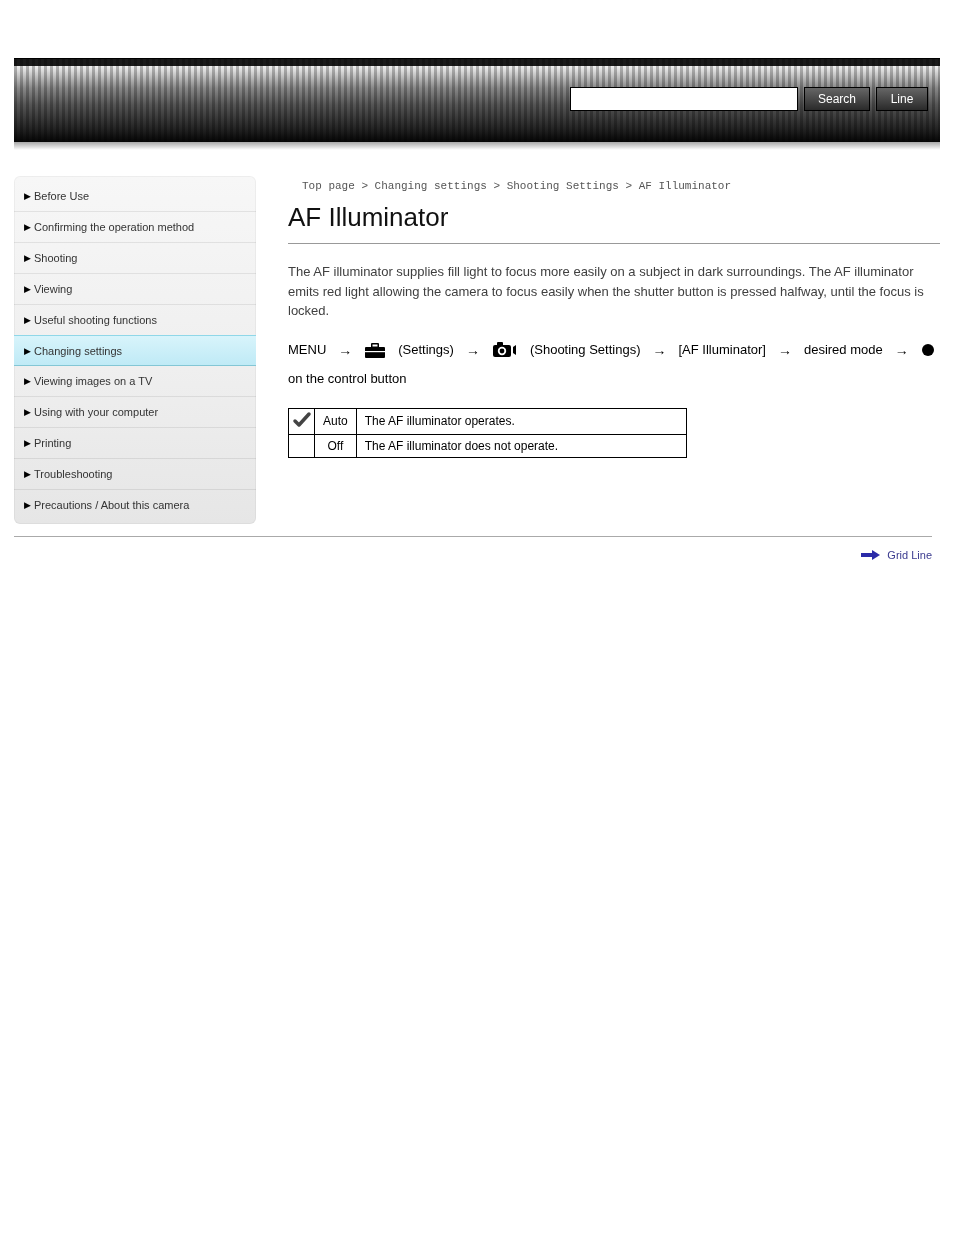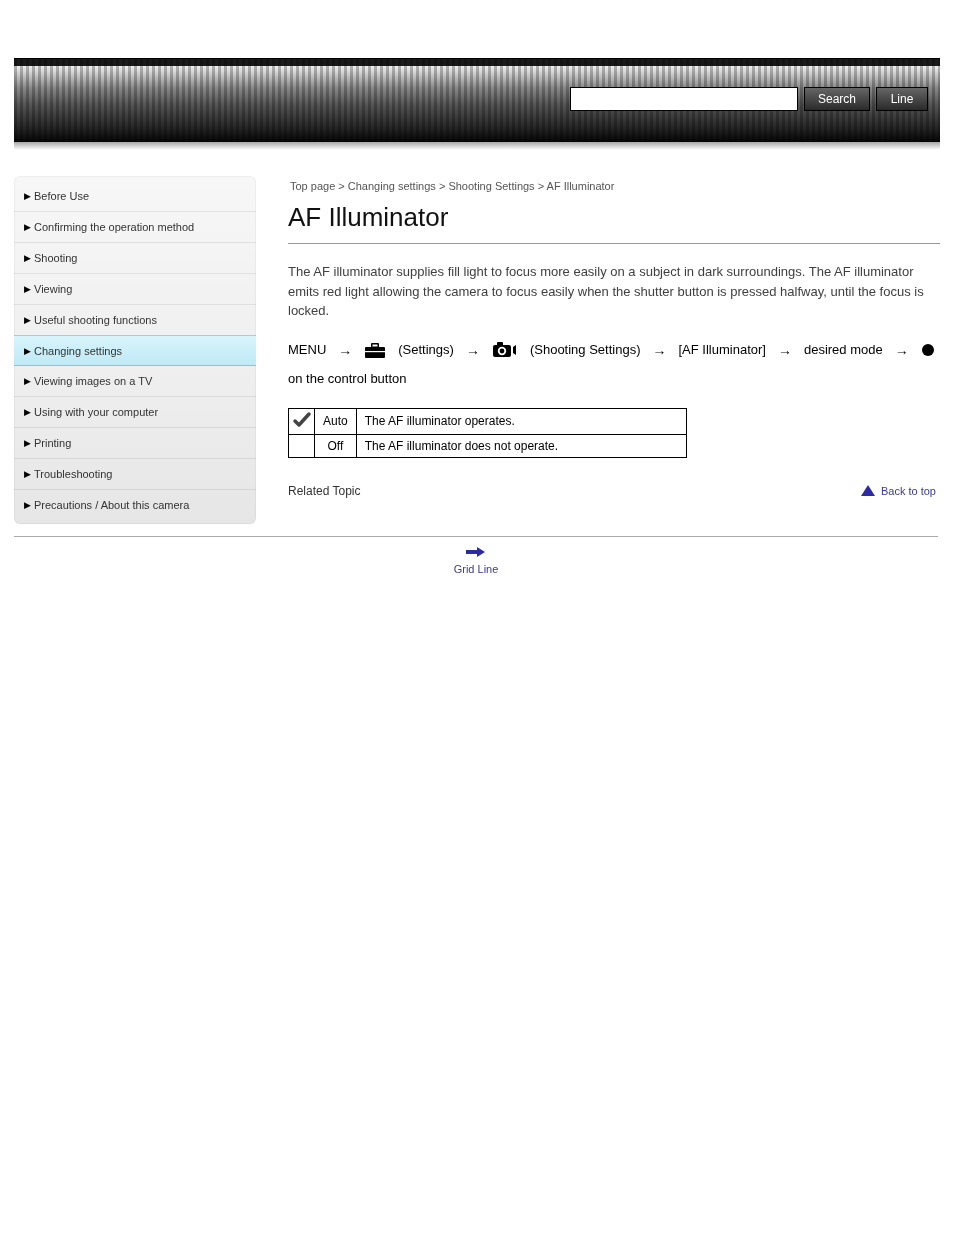--- a/index.html
+++ b/index.html
@@ -82,21 +82,22 @@
     border-top: 1px solid #8fd7e8;
     border-bottom: 1px solid #8fd7e8;
     margin-bottom: -1px;
   }
 
   
   .main { flex: 1; padding-left: 32px; }
   .breadcrumb {
     font-size: 11px;
     color: #555;
-    margin: 4px 0 10px 2px;
+    margin: 4px 0 10px 14px;
+    font-family: Liberation Mono, monospace;
   }
   h1.page-title {
     font-size: 26px;
     font-weight: normal;
     color: #111;
     margin: 4px 0 10px 0;
   }
   .rule {
     border: none;
     border-top: 1px solid #999;
@@ -155,29 +156,28 @@
   }
   .tri-up {
     width: 0; height: 0;
     border-left: 7px solid transparent;
     border-right: 7px solid transparent;
     border-bottom: 11px solid #2b2ba8;
   }
 
   
   .bottom-nav {
-    margin: 12px 16px 0 14px;
+    margin: 12px 22px 0 14px;
     border-top: 1px solid #aaa;
-    padding-top: 4px;
+    padding-top: 12px;
     display: flex;
     align-items: center;
     gap: 6px;
     font-size: 11px;
     color: #3b3b8f;
-    flex-direction: column;
   }
   .bottom-nav .spacer { flex: 1; }
   .arrow-right-icon {
     width: 20px; height: 10px;
     position: relative;
   }
   .arrow-right-icon::before {
     content: "";
     position: absolute;
     left: 0; top: 3px;
@@ -312,27 +312,20 @@
           <td class="desc">The AF illuminator operates.</td>
         </tr>
         <tr>
           <td class="check"></td>
           <td class="label">Off</td>
           <td class="desc">The AF illuminator does not operate.</td>
         </tr>
       </tbody>
         </table>
 
-      <div class="footer-row">
-        <span>Related Topic</span>
-        <span class="back-to-top">
-          <span class="tri-up"></span>
-          <span>Back to top</span>
-        </span>
-      </div>
     </div>
   </div>
 
   <div class="bottom-nav">
     <span class="spacer"></span>
     <span class="arrow-right-icon"></span>
     <span>Grid Line</span>
   </div>
 
 </div>

